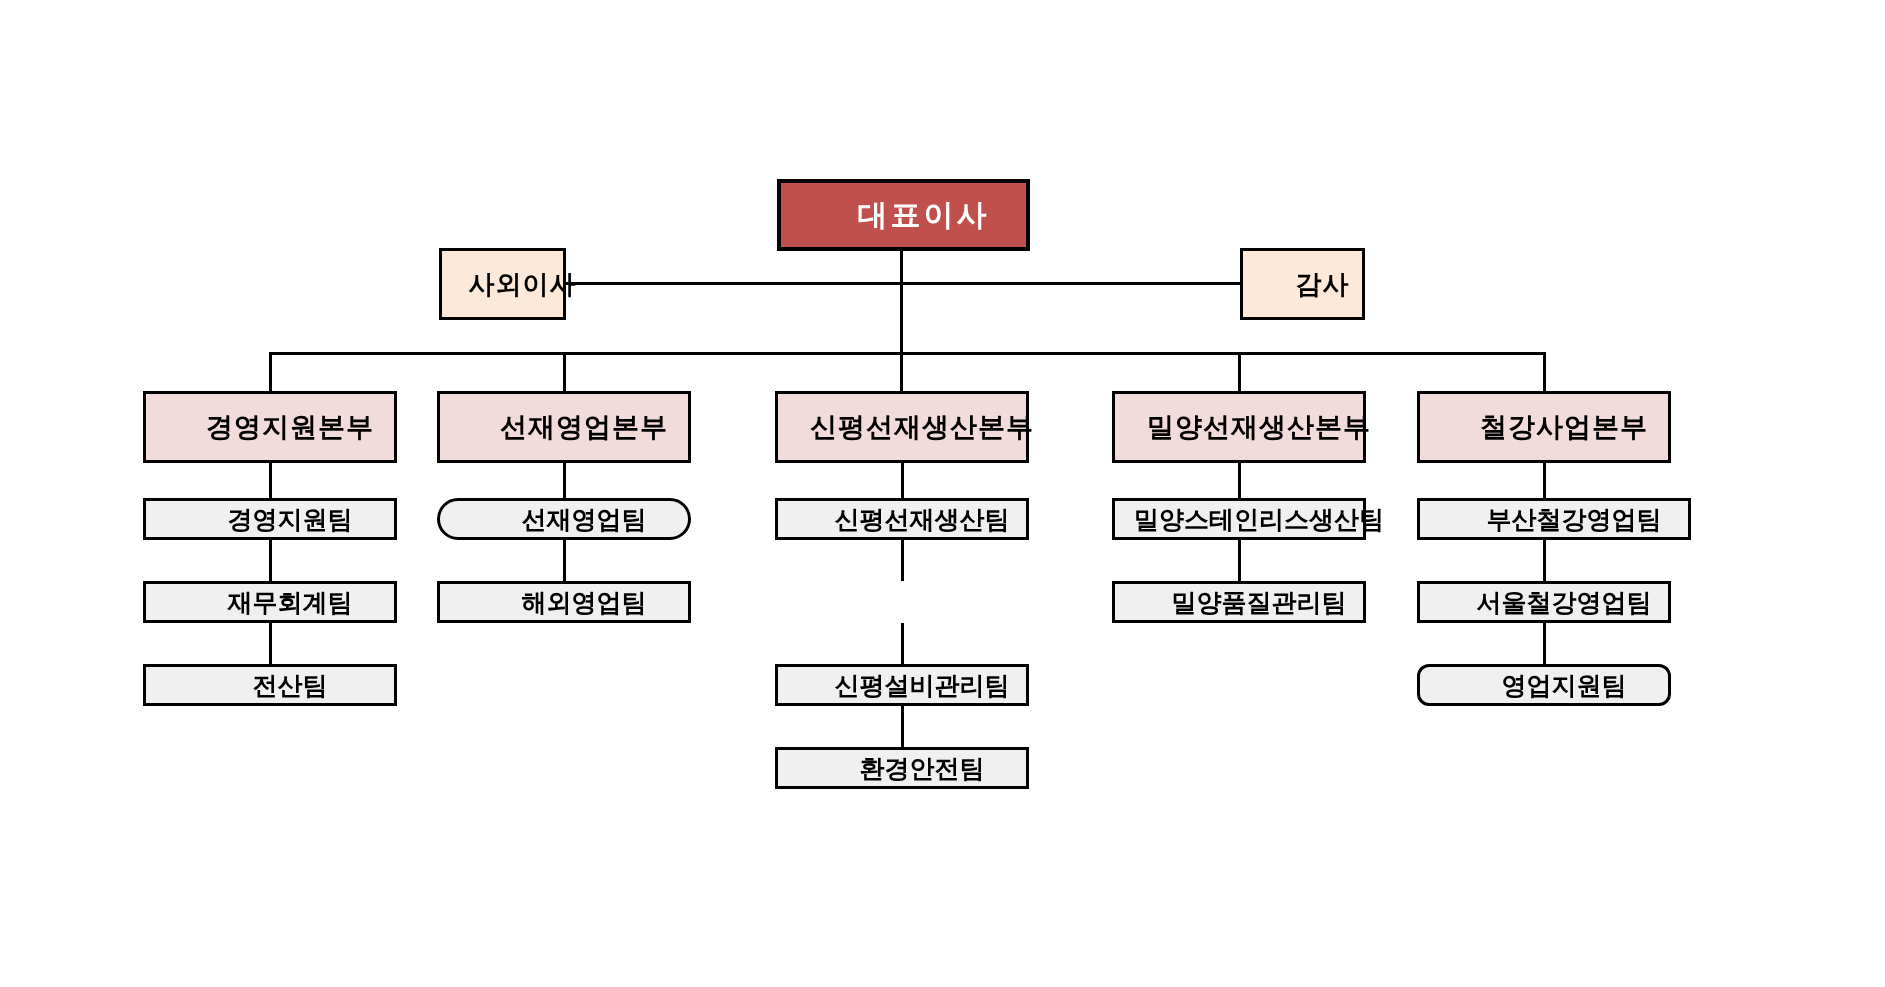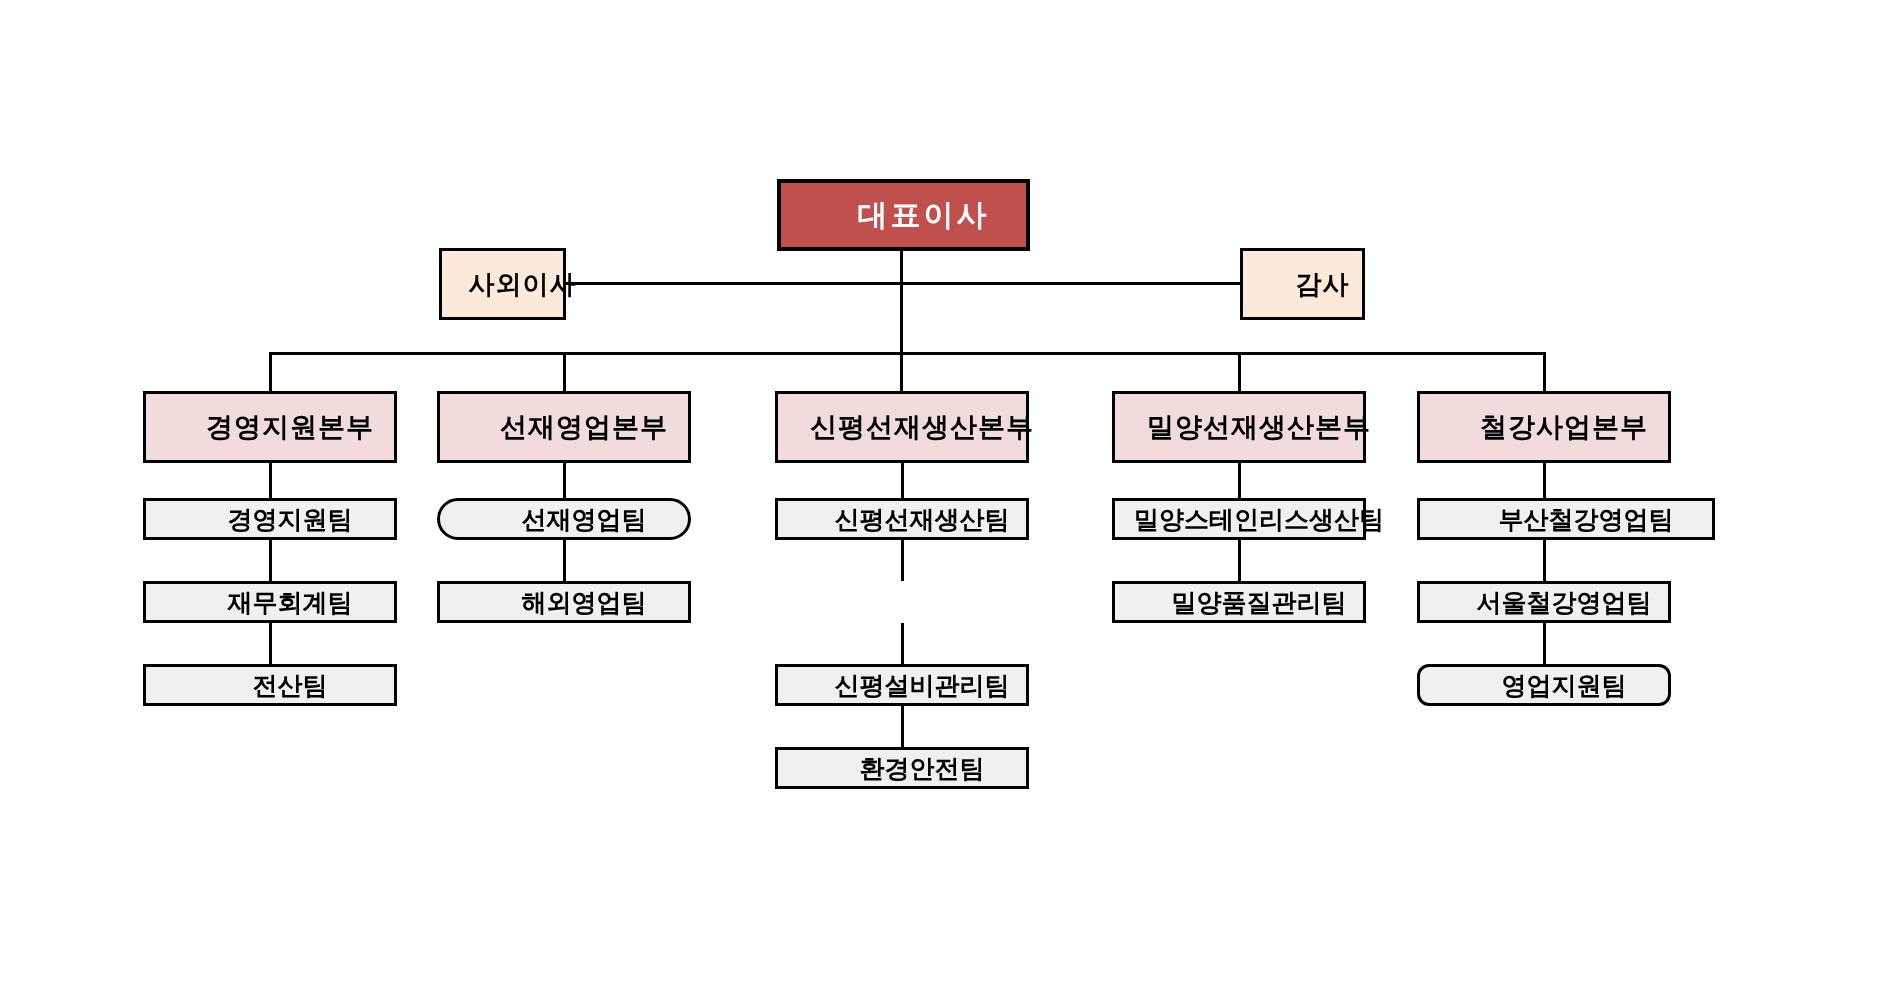--- a/index.html
+++ b/index.html
@@ -108,17 +108,17 @@
   <div class="box team" style="left:437px; top:498px; width:254px; height:42px;border-radius:21px;">선재영업팀</div>
   <div class="box team" style="left:437px; top:581px; width:254px; height:42px;">해외영업팀</div>
 
   <div class="box team" style="left:775px; top:498px; width:254px; height:42px;">신평선재생산팀</div>
   <div class="box team" style="left:775px; top:664px; width:254px; height:42px;">신평설비관리팀</div>
   <div class="box team" style="left:775px; top:747px; width:254px; height:42px;">환경안전팀</div>
 
   <div class="box team" style="left:1112px; top:498px; width:254px; height:42px;">밀양스테인리스생산팀</div>
   <div class="box team" style="left:1112px; top:581px; width:254px; height:42px;">밀양품질관리팀</div>
 
-  <div class="box team" style="left:1417px; top:498px; width:298px; height:42px;">부산철강영업팀</div>
+  <div class="box team" style="left:1417px; top:498px; width:274px; height:42px;">부산철강영업팀</div>
   <div class="box team" style="left:1417px; top:581px; width:254px; height:42px;">서울철강영업팀</div>
   <div class="box team" style="left:1417px; top:664px; width:254px; height:42px;border-radius:12px;">영업지원팀</div>
 
 </div>
 
 </body></html>

